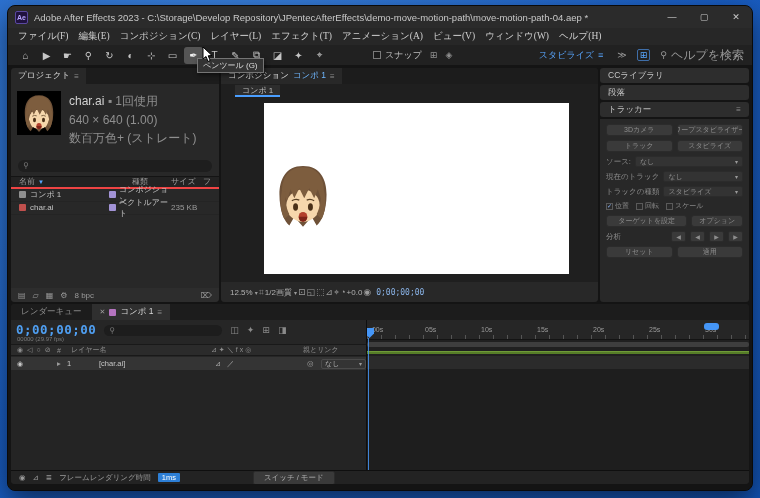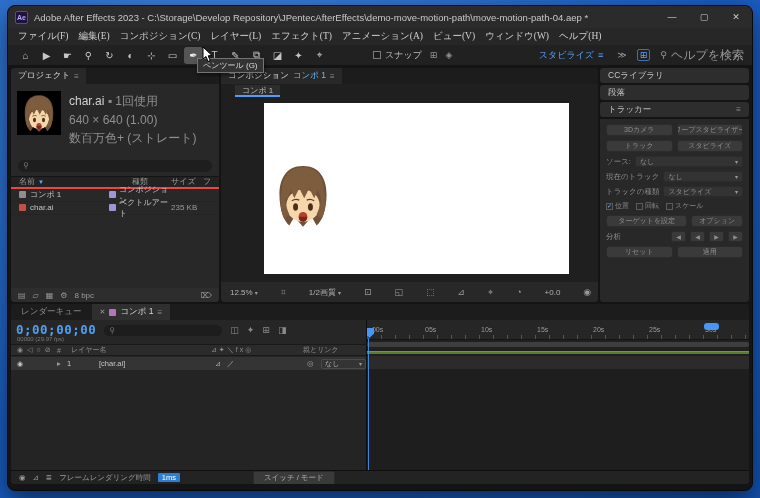--- a/index.html
+++ b/index.html
@@ -78,21 +78,21 @@
 
   
   .comp-panel { left:213px; top:3px; width:377px; height:234px; }
   .comp-tab-name { color:#6fb7ff; }
   .viewer { position:absolute; left:0; right:0; top:16px; bottom:20px; background:#1f1f1f; }
   .viewer-tab { position:absolute; left:14px; top:1px; height:12px; padding:0 7px; background:#2d2d2d; color:#bdbdbd;
     font-size:8px; display:flex; align-items:center; border-bottom:2px solid #4a9eff; }
   .comp-white { position:absolute; left:43px; top:19px; width:305px; height:171px; background:#ffffff; }
   .comp-char { position:absolute; left:8px; top:56px; width:62px; height:76px; }
   .comp-foot { position:absolute; bottom:0; left:0; right:0; height:20px; background:#282828;
-    display:flex; align-items:center; gap:23px; padding:0 9px; font-size:8px; color:#b2b2b2; }
+    display:flex; align-items:center; gap:1px; padding:0 9px; font-size:8px; color:#b2b2b2; }
   .cf-item { display:flex; align-items:center; gap:2px; white-space:nowrap; }
   .caret { font-size:6px; color:#9a9a9a; }
   .cf-icon { font-size:9px; color:#9a9a9a; }
   .cf-tc { color:#8ab4e8; font-family:"DejaVu Sans Mono",monospace; font-size:8px; margin-left:4px; }
 
   
   .side-panel { left:592px; top:3px; right:3px; height:234px; background:transparent; display:flex; flex-direction:column; border-radius:0; overflow:visible; }
   .side-head { height:15px; background:#2d2d2d; border-radius:3px; display:flex; align-items:center; padding:0 8px;
     font-size:8.5px; color:#c6c6c6; margin-bottom:2px; flex:none; }
   .side-head .burger { margin-left:auto; }

